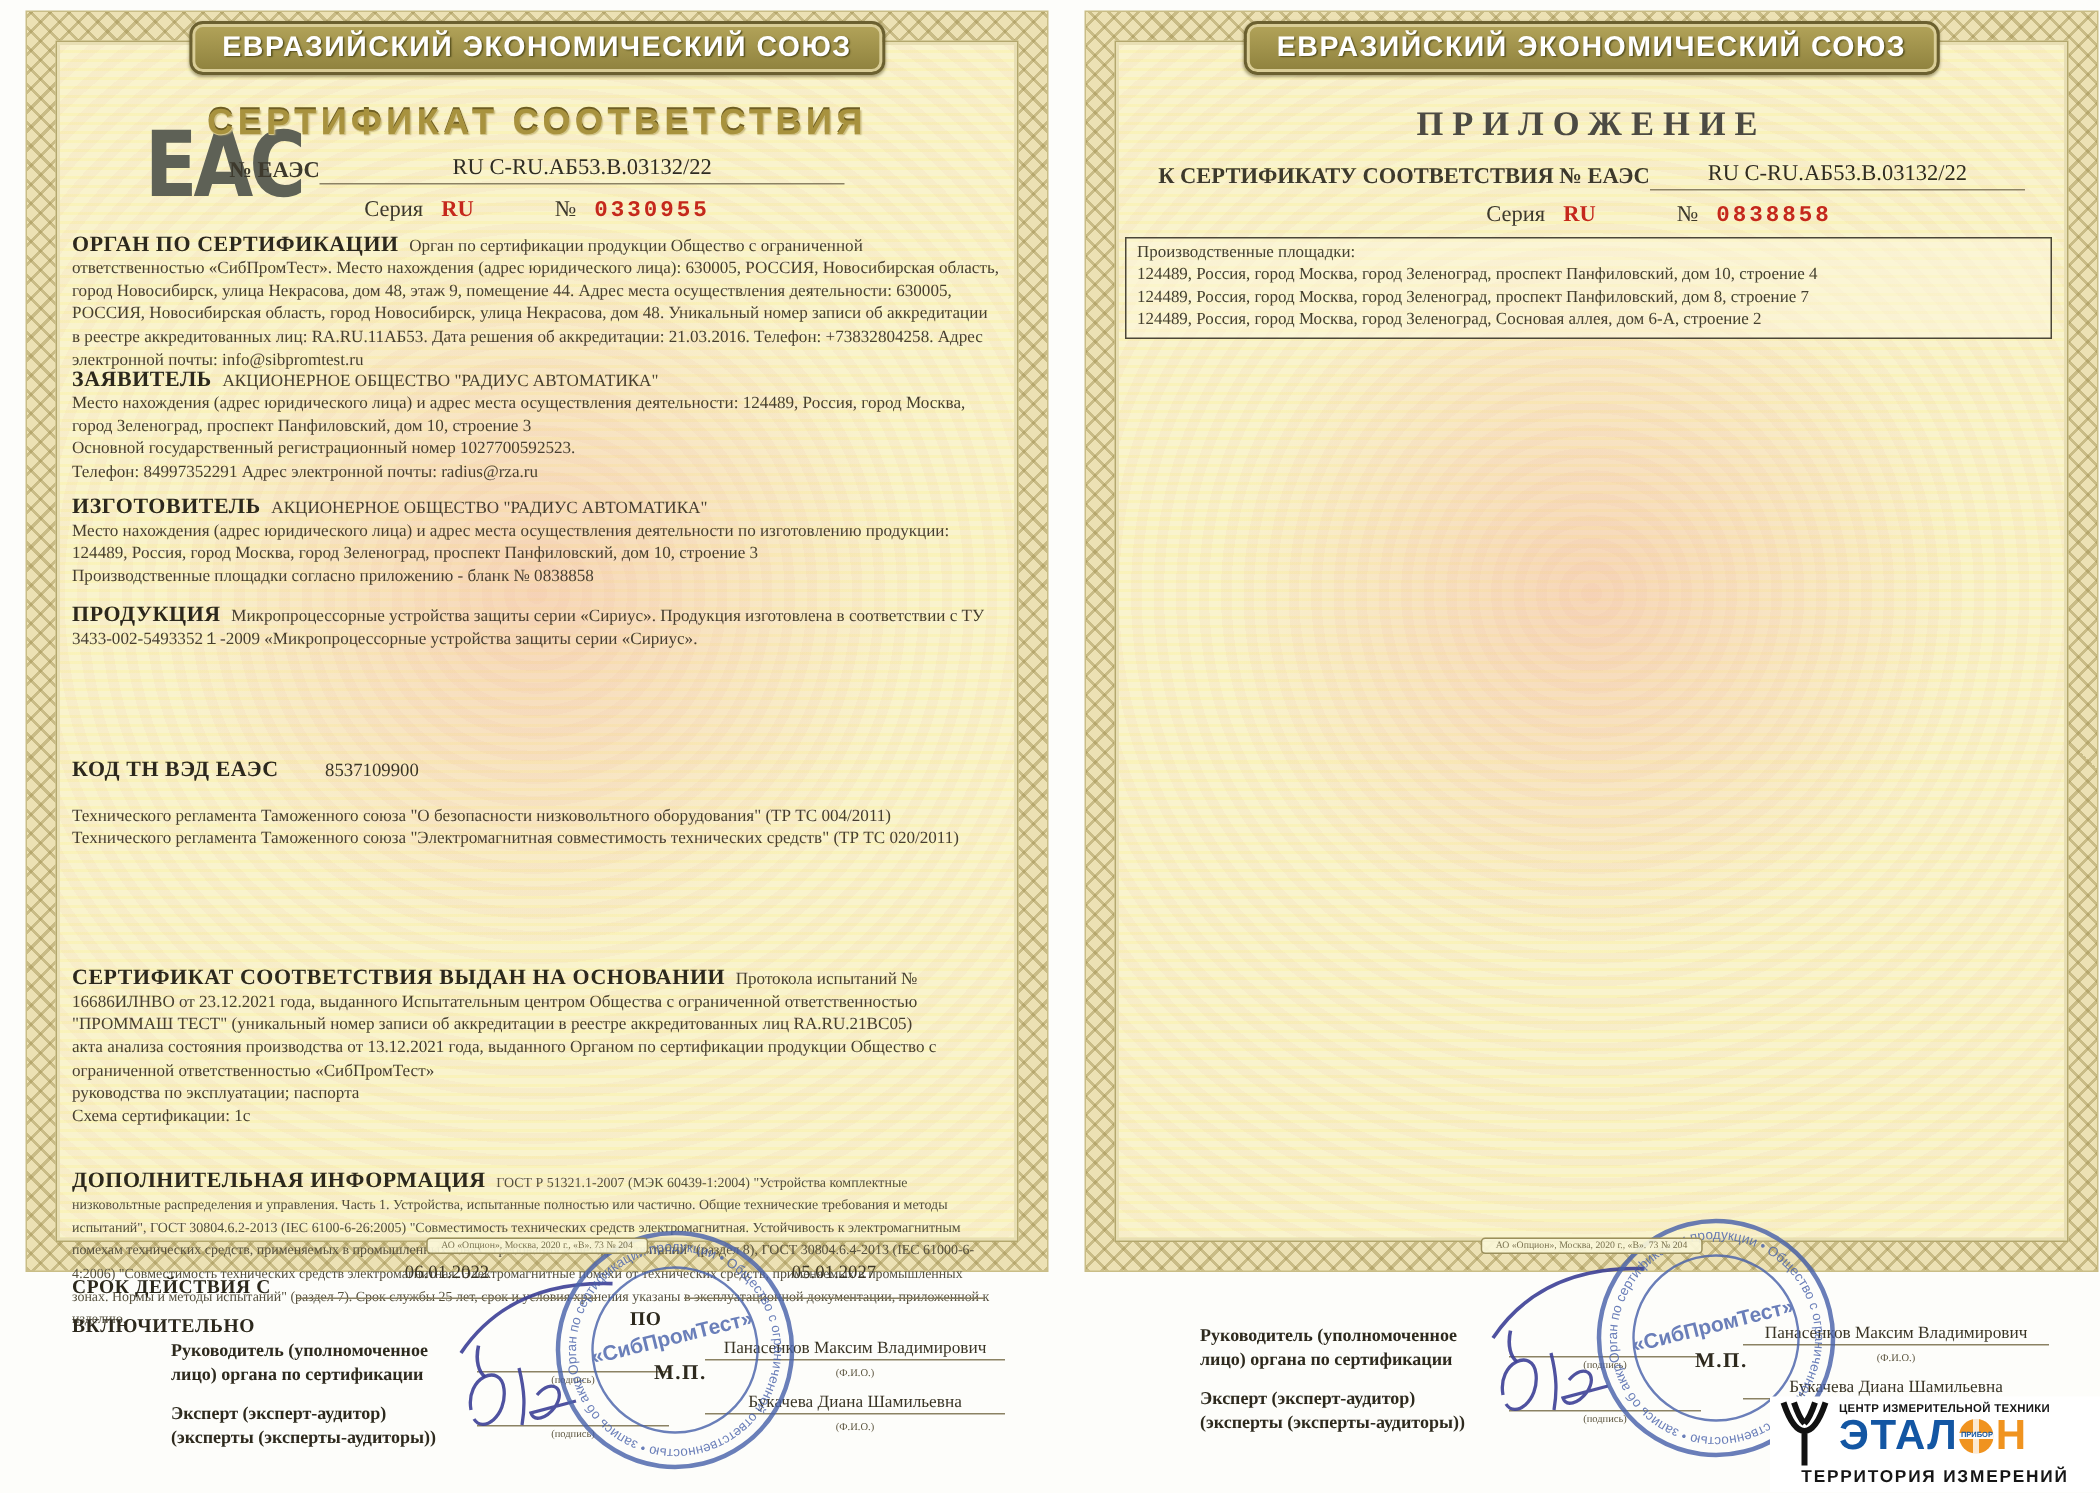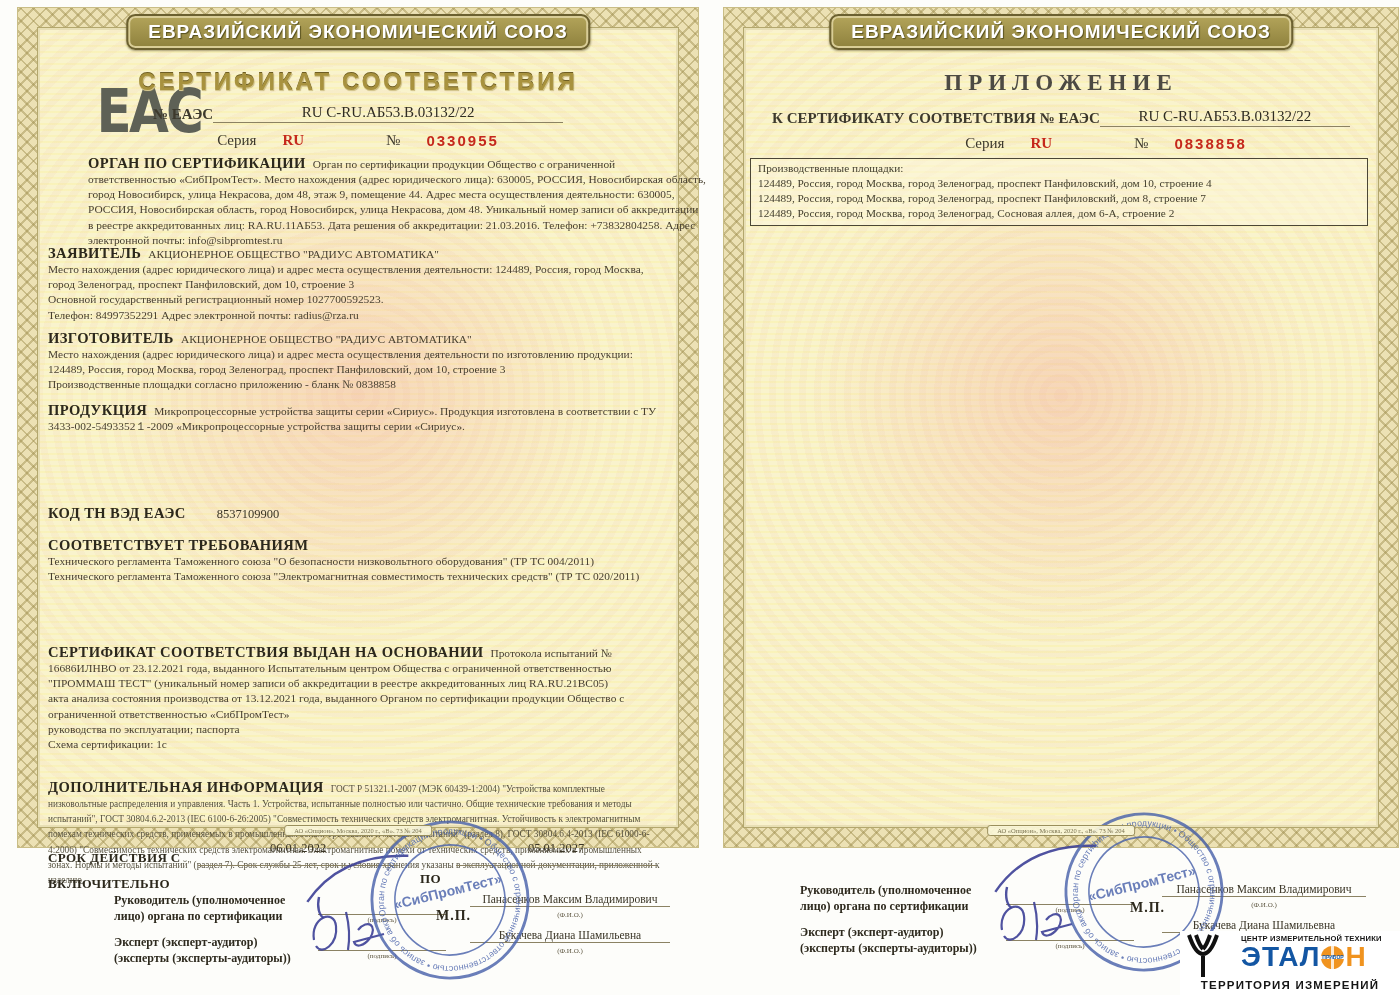--- a/index.html
+++ b/index.html
@@ -24,23 +24,23 @@
   .eac{position:absolute;font-family:"DejaVu Sans",sans-serif;font-weight:bold;color:#5e6156;
     font-size:56px;letter-spacing:-3px;transform:scale(.92,1.08);}
   .cert-title{position:absolute;width:100%;text-align:center;font-family:"Liberation Sans",sans-serif;
     font-weight:bold;font-size:24px;letter-spacing:3px;color:#a8923e;
     text-shadow:0 1px 0 #d3c globe;text-shadow:0 1px 0 #d4c68e,0 -1px 0 #6e5e23,1px 1px 1px #c7b87c;}
   .annex-title{position:absolute;width:100%;text-align:center;font-weight:bold;font-size:23px;
     letter-spacing:6px;color:#4c4a43;}
   .numrow{position:absolute;width:100%;display:flex;justify-content:center;align-items:flex-end;font-size:15px;color:#3d392c;}
   .numrow .lbl{font-weight:bold;white-space:nowrap;}
   .numrow .val{min-width:330px;text-align:center;border-bottom:1px solid #8b8263;padding:0 10px 1px;font-size:15px;color:#2f2c22;}
-  .serrow{position:absolute;width:100%;display:flex;justify-content:center;align-items:flex-end;gap:26px;font-size:15px;color:#3d392c;}
+  .serrow{position:absolute;width:100%;display:flex;justify-content:center;align-items:flex-end;gap:12px;font-size:15px;color:#3d392c;}
   .red{color:#c5281c;font-weight:bold;}
-  .serial{font-family:Liberation Sans, sans-serif;font-weight:bold;color:#c5281c;letter-spacing:2px;font-size:15px;}
+  .serial{font-family:Liberation Mono, monospace;font-weight:bold;color:#c5281c;letter-spacing:2px;font-size:15px;}
   .sec{position:absolute;left:30px;width:618px;margin:0;font-size:11.4px;line-height:1.33;color:#473f2f;}
   .sec b{font-size:14.6px;color:#2c281c;letter-spacing:.4px;margin-right:7px;line-height:1.1;}
   .sec b.block{display:block;margin-bottom:1px;}
   .blk{display:block;white-space:pre-line;font-family:Liberation Serif, serif;}
   .codeval{font-size:12.5px;margin-left:24px;color:#3a3526;}
   .small .sec-body, .smallbody{font-size:9.3px;line-height:1.4;color:#55503e;}
   .vlabel{position:absolute;font-weight:bold;font-size:13px;color:#2c281c;letter-spacing:.4px;}
   .vdate{position:absolute;text-align:center;border-bottom:1px solid #8b8263;font-size:12.5px;color:#3a3526;padding-bottom:9px;}
   .siglabel{position:absolute;font-weight:bold;font-size:12px;line-height:1.35;color:#2e2a1e;white-space:pre-line;}
   .sigline{position:absolute;border-bottom:1px solid #8b8263;}
@@ -48,21 +48,21 @@
   .signame{position:absolute;text-align:center;font-size:11.5px;color:#3a3526;border-bottom:1px solid #8b8263;padding-bottom:1px;}
   .mp{position:absolute;font-weight:bold;font-size:14px;color:#2e2a1e;letter-spacing:1px;}
   .stamp{position:absolute;opacity:.82;}
   .sig{position:absolute;}
   .fineprint{position:absolute;left:50%;transform:translateX(-50%);bottom:11px;border:1px solid #9a8f5c;
     border-radius:3px;background:rgba(250,246,216,.92);font-size:6.5px;color:#7b7350;padding:1px 9px;white-space:nowrap;}
   .tbl{position:absolute;border:1px solid #4b4636;background:rgba(252,248,224,.45);}
   .tbl .th{border-bottom:1px solid #4b4636;text-align:center;font-size:11.3px;color:#44402f;padding:2px 4px;}
   .tbl .td{font-size:11.3px;color:#44402f;padding:2px 7px 4px;white-space:pre-line;line-height:1.32;}
   .etalon{position:absolute;right:0;bottom:0;background:#fff;padding:3px 6px 4px;width:208px;}
-  .etalon .row1{display:flex;align-items:flex-start;gap:21px;}
+  .etalon .row1{display:flex;align-items:flex-start;gap:6px;}
   .etalon .col{display:flex;flex-direction:column;}
   .et-top{font-family:"Liberation Sans",sans-serif;font-weight:bold;font-size:7.6px;color:#151515;letter-spacing:.2px;}
   .et-main{display:flex;align-items:center;line-height:1;font-family:"Liberation Sans",sans-serif;font-weight:bold;font-size:28px;}
   .et-blue{color:#1356a3;letter-spacing:1px;}
   .et-orange{color:#f0931f;letter-spacing:1px;}
   .globe{width:23px;height:23px;border-radius:50%;background:
       linear-gradient(to bottom, rgba(255,255,255,0) 42%, rgba(255,255,255,.95) 42% 58%, rgba(255,255,255,0) 58%),
       linear-gradient(to right, rgba(255,255,255,0) 42%, rgba(255,255,255,.8) 42% 58%, rgba(255,255,255,0) 58%),
       #f0931f;
     display:inline-flex;align-items:center;justify-content:center;margin:0 1px;
@@ -87,21 +87,21 @@
   </div>
 
   <div class="serrow" style="top:124px;">
     <span>Серия</span>
     <span class="red">RU</span>
     <span style="width:30px;"></span>
     <span>№</span>
     <span class="serial">0330955</span>
   </div>
 
-  <p class="sec" style="top:147px;margin-left:40px;">
+  <p class="sec" style="top:147px;">
     <b>ОРГАН ПО СЕРТИФИКАЦИИ</b><span>Орган по сертификации продукции Общество с ограниченной ответственностью «СибПромТест». Место нахождения (адрес юридического лица): 630005, РОССИЯ, Новосибирская область, город Новосибирск, улица Некрасова, дом 48, этаж 9, помещение 44. Адрес места осуществления деятельности: 630005, РОССИЯ, Новосибирская область, город Новосибирск, улица Некрасова, дом 48. Уникальный номер записи об аккредитации в реестре аккредитованных лиц: RA.RU.11АБ53. Дата решения об аккредитации: 21.03.2016. Телефон: +73832804258. Адрес электронной почты: info@sibpromtest.ru</span>
   </p>
 
   <p class="sec" style="top:237px;">
     <b>ЗАЯВИТЕЛЬ</b><span>АКЦИОНЕРНОЕ ОБЩЕСТВО "РАДИУС АВТОМАТИКА"</span>
     <span class="blk">Место нахождения (адрес юридического лица) и адрес места осуществления деятельности: 124489, Россия, город Москва, город Зеленоград, проспект Панфиловский, дом 10, строение 3
 Основной государственный регистрационный номер 1027700592523.
 Телефон: 84997352291 Адрес электронной почты: radius@rza.ru</span>
   </p>
 
@@ -113,21 +113,20 @@
 
   <p class="sec" style="top:394px;">
     <b>ПРОДУКЦИЯ</b><span>Микропроцессорные устройства защиты серии «Сириус». Продукция изготовлена в соответствии с ТУ 3433-002-5493352１-2009 «Микропроцессорные устройства защиты серии «Сириус».</span>
   </p>
 
   <p class="sec" style="top:497px;">
     <b>КОД ТН ВЭД ЕАЭС</b><span class="codeval">8537109900</span>
   </p>
 
   <p class="sec" style="top:529px;">
-    <b class="block">СООТВЕТСТВУЕТ ТРЕБОВАНИЯМ</b>
     <span class="blk">Технического регламента Таможенного союза "О безопасности низковольтного оборудования" (ТР ТС 004/2011)
 Технического регламента Таможенного союза "Электромагнитная совместимость технических средств" (ТР ТС 020/2011)</span>
   </p>
 
   <p class="sec" style="top:636px;">
     <b>СЕРТИФИКАТ СООТВЕТСТВИЯ  ВЫДАН НА ОСНОВАНИИ</b><span>Протокола испытаний № 16686ИЛНВО от 23.12.2021 года, выданного Испытательным центром Общества с ограниченной ответственностью "ПРОММАШ ТЕСТ" (уникальный номер записи об аккредитации в реестре аккредитованных лиц RA.RU.21ВС05)</span>
     <span class="blk">акта анализа состояния производства от 13.12.2021 года, выданного Органом по сертификации продукции Общество с ограниченной ответственностью «СибПромТест»
 руководства по эксплуатации; паспорта
 Схема сертификации: 1с</span>
   </p>

